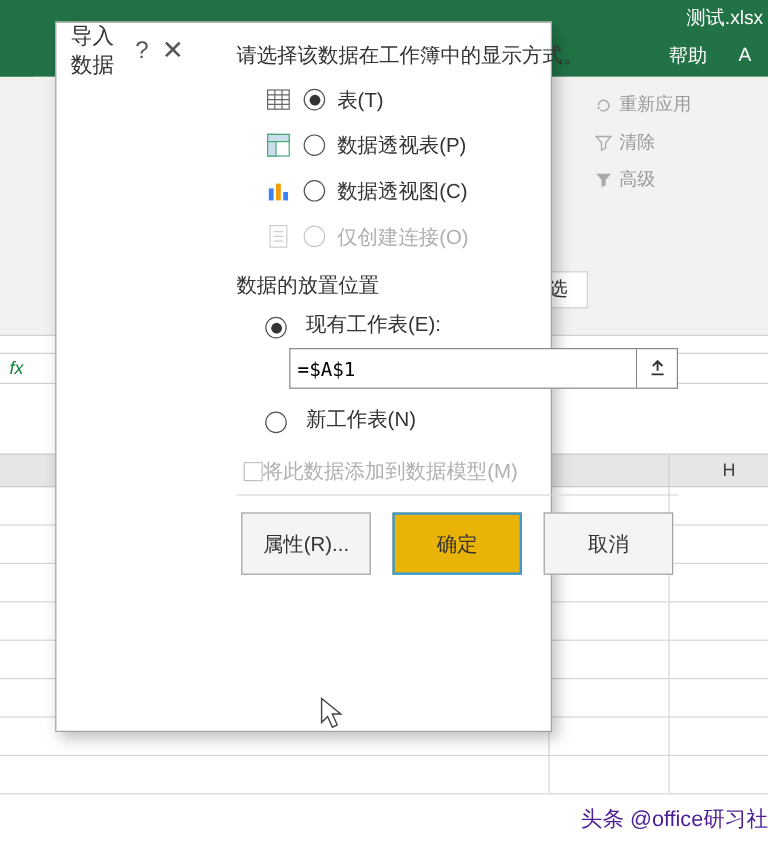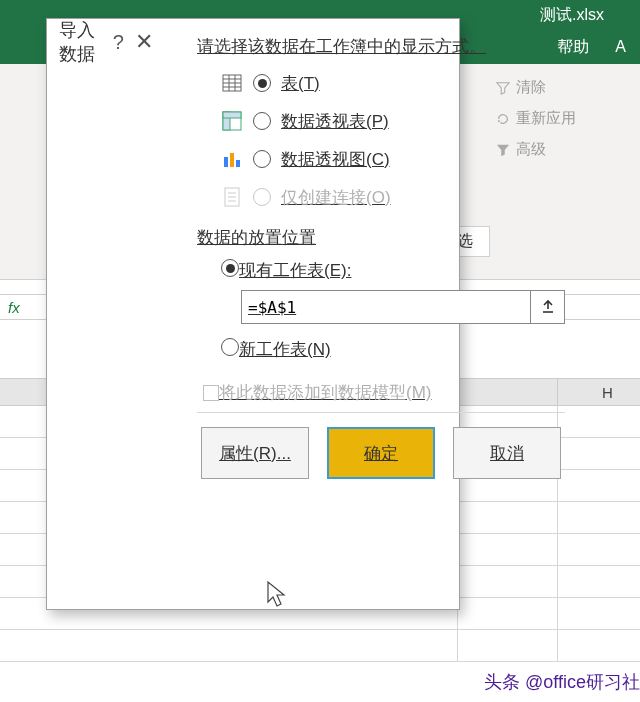--- a/index.html
+++ b/index.html
@@ -11,21 +11,21 @@
     background: #fff;
     width: 640px; height: 702px;
     overflow: hidden;
     position: relative;
   }
   
   .ribbon-top {
     position: absolute; top: 0; left: 0; right: 0; height: 30px;
     background: #217346; color: #fff;
     display: flex; justify-content: flex-end; align-items: center;
-    padding-right: 36px; font-size: 16px;
+    padding-right: 4px; font-size: 16px;
   }
   .ribbon-menu {
     position: absolute; top: 30px; left: 0; right: 0; height: 34px;
     background: #217346; color: #fff;
     display: flex; align-items: center; justify-content: flex-end; gap: 26px;
     padding-right: 14px; font-size: 16px; font-weight: 500;
   }
   .ribbon-body {
     position: absolute; top: 64px; left: 0; right: 0; height: 216px;
     background: #f3f2f1; border-bottom: 1px solid #d0d0d0;
@@ -78,34 +78,34 @@
   }
   .dlg-title {
     height:46px; display:flex; align-items:center; padding:0 12px;
     font-size:18px; color:#333;
   }
   .dlg-title .spacer { flex:1; }
   .dlg-title .help, .dlg-title .close {
     width:40px; text-align:center; font-size:20px; color:#555; cursor:pointer;
   }
   .dlg-title .close { font-size:22px; }
-  .dlg-body { padding: 8px 20px 12px 28px; flex:1; font-size:17px; color:#333;text-decoration:underline;}
+  .dlg-body { padding: 8px 20px 12px 28px; flex:1; font-size:17px; color:#333;}
   .section-label { margin: 8px 0 10px 0; }
   .opt-row { display:flex; align-items:center; gap:10px; margin: 8px 0 8px 24px; height:30px;}
   .opt-row.disabled { color:#b0b0b0; }
   .icon-box { width:22px; height:22px; display:flex; align-items:center; justify-content:center; }
   .radio {
     width:18px; height:18px; border:1.5px solid #555; border-radius:50%;
     display:flex; align-items:center; justify-content:center; background:#fff;
   }
   .radio.disabled { border-color:#c8c8c8; }
   .radio.checked::after {
     content:""; width:9px; height:9px; background:#333; border-radius:50%;
   }
-  .loc-row { display:flex; align-items:flex-start; gap:0; margin:6px 0 8px 24px;}
+  .loc-row { display:flex; align-items:flex-end; gap:16px; margin:6px 0 8px 24px;}
   .loc-input-row { display:flex; align-items:center; margin:4px 0 14px 44px;}
   .loc-input {
     flex:1; height:34px; border:1px solid #888; padding:2px 6px; font-size:16px;
     font-family: Consolas, monospace; background:#fff;
   }
   .ref-btn {
     width:34px; height:34px; border:1px solid #888; border-left:none;
     display:flex; align-items:center; justify-content:center; background:#fff; cursor:pointer;
   }
   .check-row { display:flex; align-items:center; margin:20px 0 8px 6px; color:#b0b0b0;}
@@ -130,30 +130,30 @@
 </div>
 <div class="ribbon-left-edge">局</div>
 <div class="ribbon-menu">
   <span>帮助</span>
   <span>A</span>
 </div>
 <div class="ribbon-body"></div>
 <div class="ribbon-cmds">
   <div class="cmd">
     <svg class="funnel" viewBox="0 0 16 16">
-        <path d="M1 2h14l-5 6v5l-4 2v-7z" fill="none" stroke="#aaa" stroke-width="1.2"></path>
-      </svg>
-    <span>清除</span>
-  </div>
-  <div class="cmd">
-    <svg class="funnel" viewBox="0 0 16 16">
         <path d="M3 8a5 5 0 1 1 2 4" fill="none" stroke="#aaa" stroke-width="1.4"></path>
         <path d="M3 12l-1-3 3 1z" fill="#aaa"></path>
       </svg>
     <span>重新应用</span>
+  </div>
+  <div class="cmd">
+    <svg class="funnel" viewBox="0 0 16 16">
+        <path d="M1 2h14l-5 6v5l-4 2v-7z" fill="none" stroke="#aaa" stroke-width="1.2"></path>
+      </svg>
+    <span>清除</span>
   </div>
   <div class="cmd">
     <svg class="funnel" viewBox="0 0 16 16">
         <path d="M1 2h14l-5 6v5l-4 2v-7z" fill="#aaa"></path>
       </svg>
     <span>高级</span>
   </div>
 </div>
 <div class="sel-badge">选</div>
 

